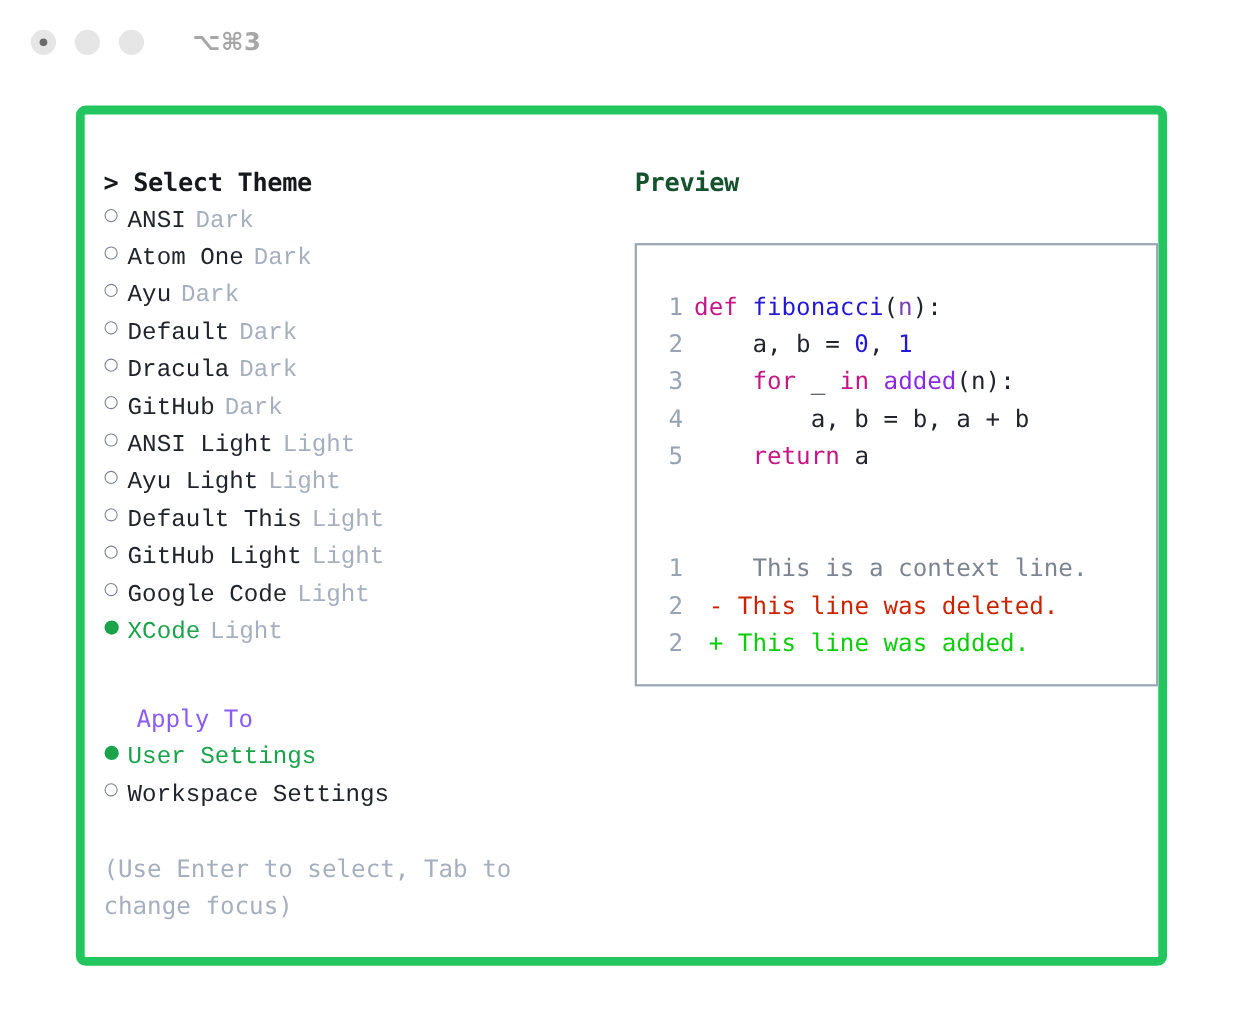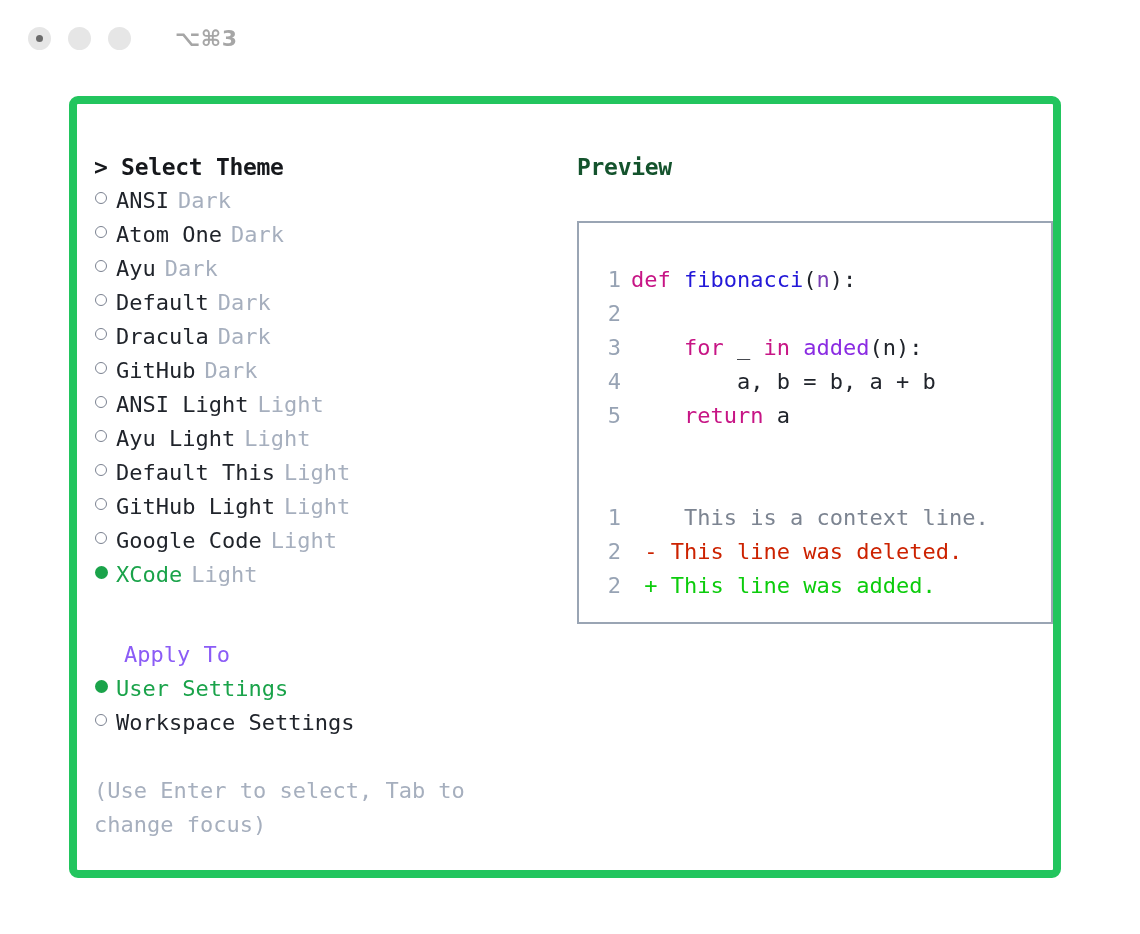--- a/index.html
+++ b/index.html
@@ -79,20 +79,21 @@
   .section-header {
     font-size: 23px;
     font-weight: bold;
     color: #16181c;
     letter-spacing: -0.3px;
     white-space: pre;
     line-height: 34px;
   }
   .list {
     margin-top: 0px;
+    font-family: Liberation Mono, monospace;
   }
   .row {
     display: flex;
     align-items: baseline;
     line-height: 34px;
     height: 34px;
     font-size: 22px;
     white-space: pre;
   }
   .marker {
@@ -241,21 +242,21 @@
 
       <div class="hint">(Use Enter to select, Tab to change focus)</div>
     </div>
 
     <div class="right-col">
       <div class="preview-title">Preview</div>
 
       <div class="preview-box">
         <div id="code-sample">
             <div class="code-line"><span class="lineno">1</span><span class="code-text"><span class="tok-kw">def</span><span class="tok-punc"> </span><span class="tok-fn">fibonacci</span><span class="tok-punc">(</span><span class="tok-var">n</span><span class="tok-punc">):</span></span></div>
-            <div class="code-line"><span class="lineno">2</span></div>
+            <div class="code-line"><span class="lineno">2</span><span class="code-text"><span class="tok-id">    a, b = </span><span class="tok-num">0</span><span class="tok-punc">, </span><span class="tok-num">1</span></span></div>
             <div class="code-line"><span class="lineno">3</span><span class="code-text"><span class="tok-punc">    </span><span class="tok-kw">for</span><span class="tok-id"> _ </span><span class="tok-kw">in</span><span class="tok-punc"> </span><span class="tok-builtin">added</span><span class="tok-punc">(</span><span class="tok-id">n</span><span class="tok-punc">):</span></span></div>
             <div class="code-line"><span class="lineno">4</span><span class="code-text"><span class="tok-id">        a, b = b, a + b</span></span></div>
             <div class="code-line"><span class="lineno">5</span><span class="code-text"><span class="tok-punc">    </span><span class="tok-kw">return</span><span class="tok-id"> a</span></span></div>
           </div>
         <div class="blank-line"></div>
         <div class="blank-line"></div>
         <div id="diff-sample">
             <div class="code-line"><span class="lineno">1</span><span class="diff-ctx">  </span><span class="diff-ctx">  This is a context line.</span></div>
             <div class="code-line"><span class="lineno">2</span><span class="diff-del"> -</span><span class="diff-del"> This line was deleted.</span></div>
             <div class="code-line"><span class="lineno">2</span><span class="diff-add"> +</span><span class="diff-add"> This line was added.</span></div>

